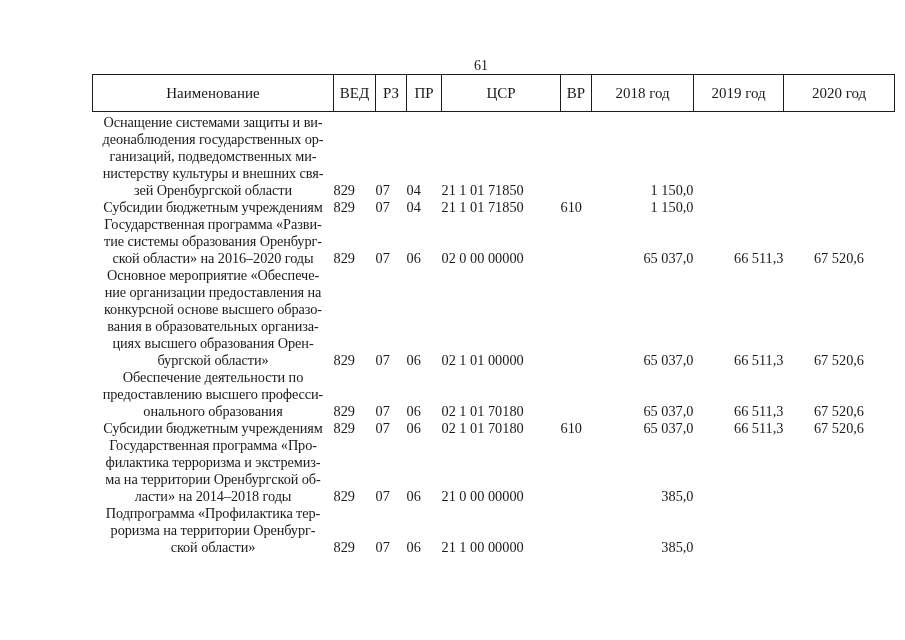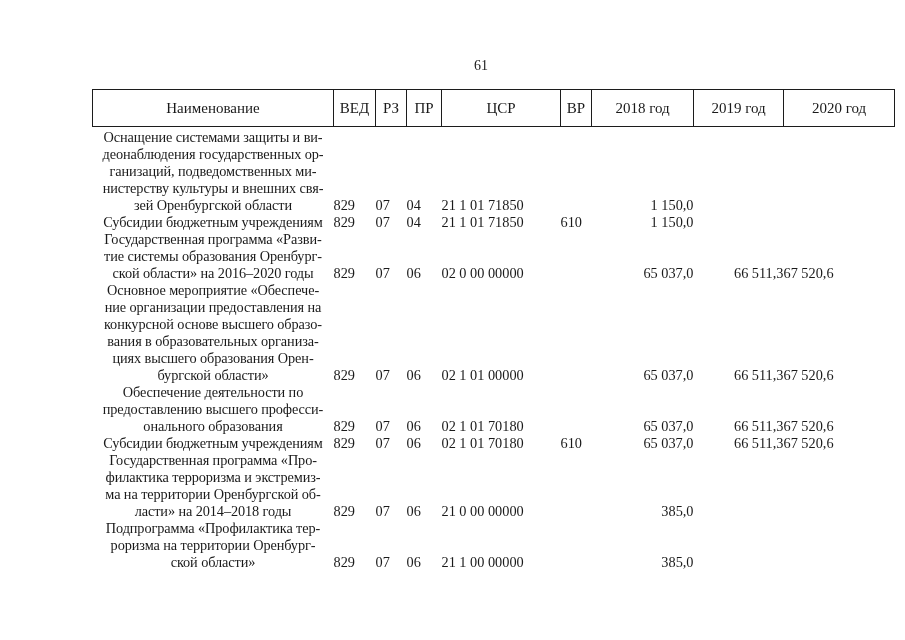--- a/index.html
+++ b/index.html
@@ -17,21 +17,21 @@
     left: 92px;
     top: 58px;
     width: 802px;
   }
   .page-number {
     width: 802px;
     text-align: center;
     font-size: 14px;
     line-height: 16px;
     margin-left: -12px;
-    margin-bottom: 15px;
+    margin-bottom: 0;
   }
   table.budget {
     border-collapse: collapse;
     table-layout: fixed;
     width: 802px;
     font-size: 14.3px;
   }
   table.budget th {
     border: 1.5px solid #1c1c1c;
     font-weight: normal;
@@ -52,21 +52,21 @@
   tbody tr:first-child td { padding-top: 2px; }
   td.c-name {
     text-align: center;
     white-space: pre-line;
     padding-left: 1px;
     letter-spacing: -0.1px;
   }
   td.c-code { text-align: left; white-space: nowrap; }
   td.c-y18 { text-align: right; padding-right: 6px; white-space: nowrap; }
   td.c-y19 { text-align: right; padding-right: 2px; white-space: nowrap; }
-  td.c-y20 { text-align: left; padding-right: 16px; white-space: nowrap; }
+  td.c-y20 { text-align: center; padding-right: 16px; white-space: nowrap; }
 </style>
 </head>
 <body>
 
 <div class="page">
   <div class="page-number">61</div>
 
   <table class="budget">
     <colgroup>
       <col style="width:241px">

